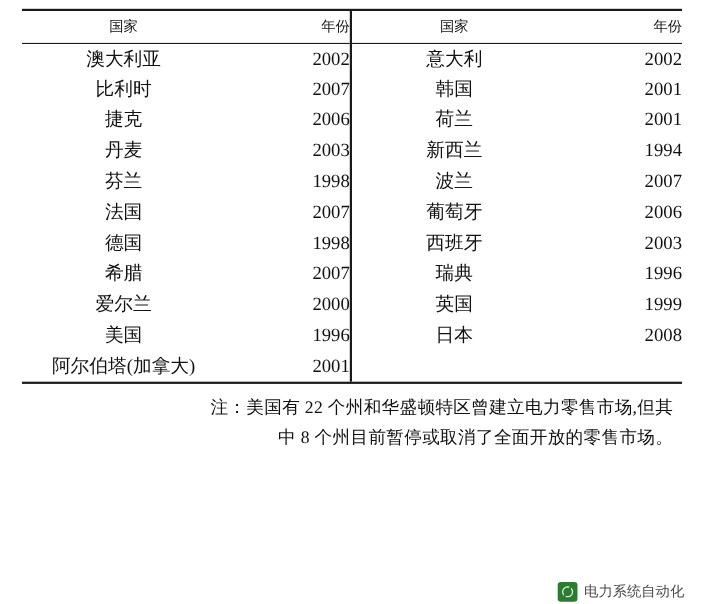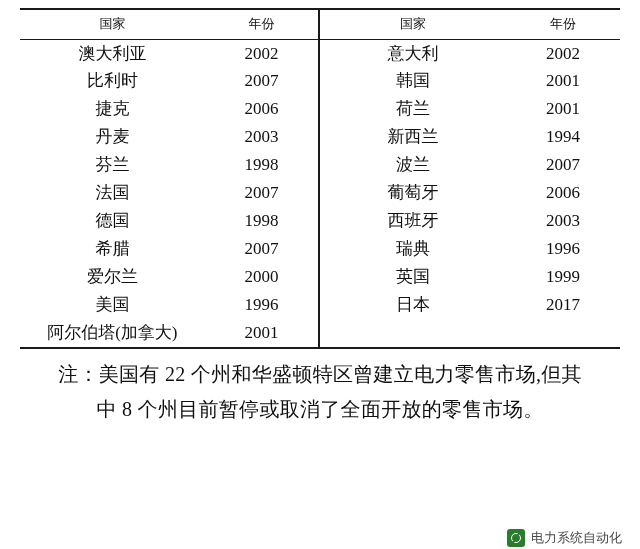--- a/index.html
+++ b/index.html
@@ -47,43 +47,44 @@
     white-space: nowrap;
   }
   th {
     font-size: 13px;
   }
   .col-country {
     width: 62%;
   }
   .col-year {
     width: 38%;
+    text-align: right;
   }
   thead th {
     padding-top: 5px;
     padding-bottom: 6px;
   }
   .header-rule {
     height: 1px;
     background: #1a1a1a;
   }
   .top-rule {
     height: 2px;
     background: #1a1a1a;
     margin-top: 8px;
   }
   .mid-rule {
     height: 2px;
     background: #1a1a1a;
   }
   .note {
-    font-size: 20px;
+    font-size: 16px;
     line-height: 1.75;
     padding: 8px 8px 0 8px;
-    text-align: center;
+    text-align: right;
     letter-spacing: 0.3px;
   }
   .footer-badge {
     position: absolute;
     right: 18px;
     bottom: 10px;
     display: flex;
     align-items: center;
     gap: 6px;
     font-family: Liberation Sans, sans-serif;
@@ -235,21 +236,21 @@
           <tr>
             <td class="col-country">瑞典</td>
             <td class="col-year">1996</td>
           </tr>
           <tr>
             <td class="col-country">英国</td>
             <td class="col-year">1999</td>
           </tr>
           <tr>
             <td class="col-country">日本</td>
-            <td class="col-year">2017</td>
+            <td class="col-year">2008</td>
           </tr>
           <tr>
             <td class="col-country empty-cell"></td>
             <td class="col-year empty-cell"></td>
           </tr>
         </tbody>
       </table>
     </div>
 
   </div>

